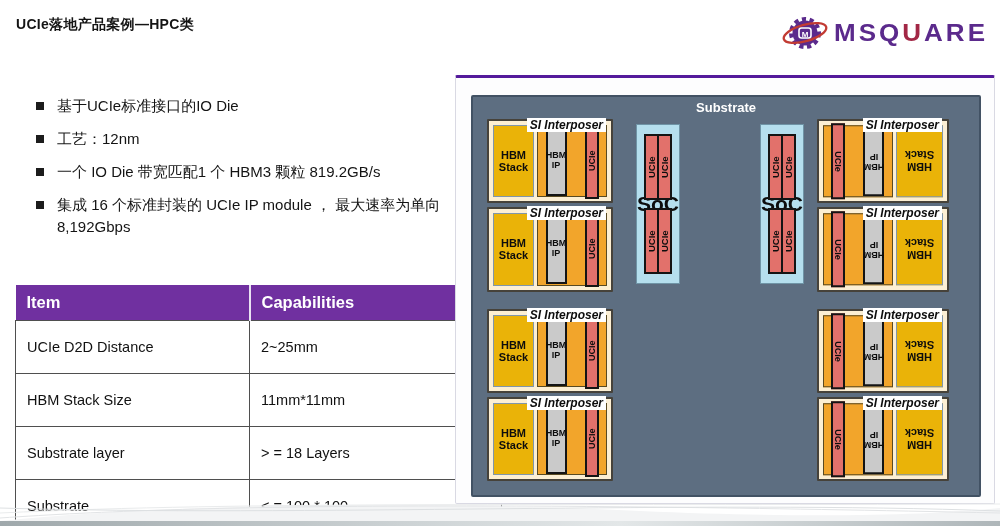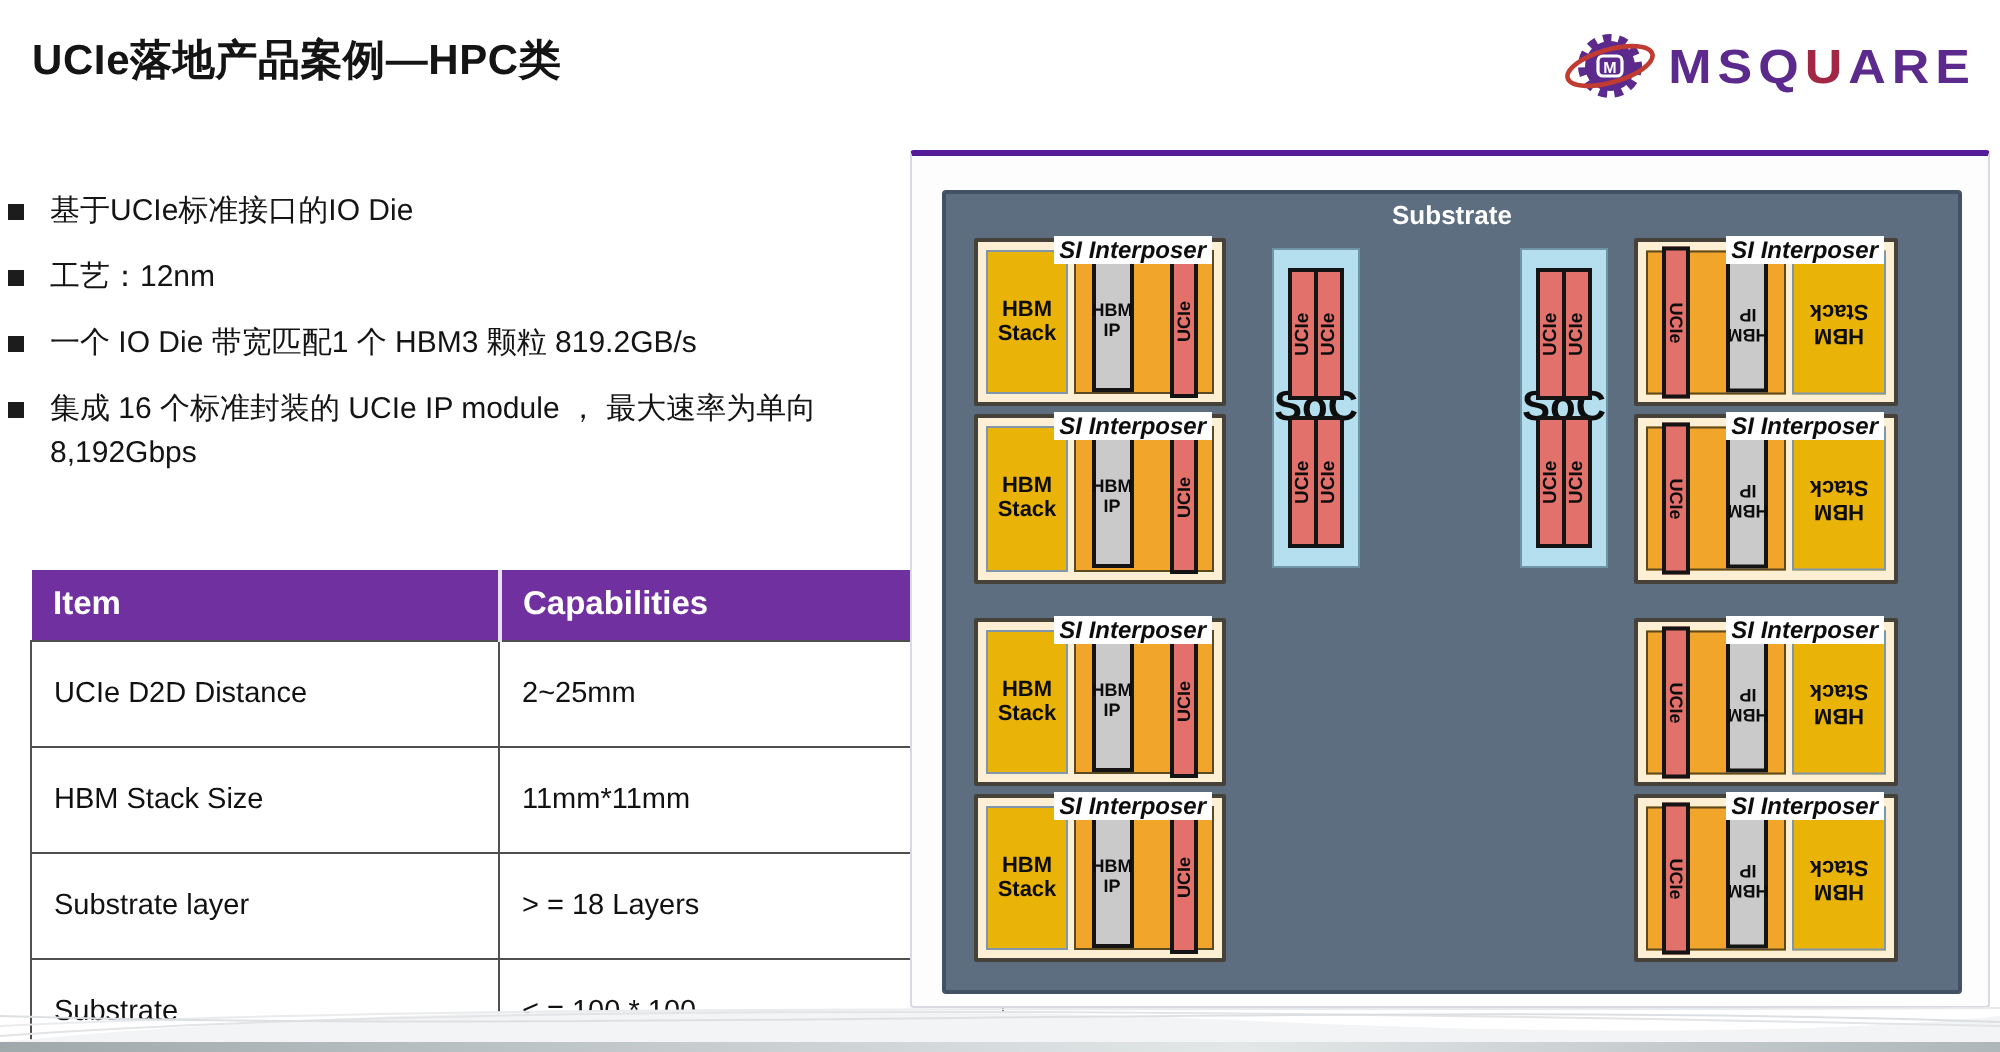--- a/index.html
+++ b/index.html
@@ -3,27 +3,27 @@
 <meta charset="utf-8">
 <style>
   * { margin:0; padding:0; box-sizing:border-box; }
   html,body { width:1000px; height:526px; }
   body {
     position:relative; overflow:hidden; background:#ffffff;
     font-family:"Liberation Sans","DejaVu Sans",sans-serif; color:#111;
   }
 
   
-  .title { position:absolute; left:16px; top:16px; font-size:21px; font-weight:bold; color:#141414; letter-spacing:.3px; }
+  .title { position:absolute; left:16px; top:16px; font-size:14px; font-weight:bold; color:#141414; letter-spacing:.3px; }
   .logo { position:absolute; right:12px; top:12px; display:flex; align-items:center; gap:6px; }
   .logo-text { font-size:26px; font-weight:bold; letter-spacing:3px; color:#5b2a8c; transform:scaleY(.92); }
   .logo-text .red { color:#a22745; }
 
   
-  .bullets { position:absolute; left:2px; top:95px; width:434px; }
+  .bullets { position:absolute; left:34px; top:95px; width:434px; }
   .bullet { display:flex; margin-bottom:11px; font-size:15px; line-height:22px; color:#141414; }
   .bullet .sq { flex:none; width:8px; height:8px; background:#1c1c1c; margin:7px 13px 0 2px; }
 
   
   .spec-table { position:absolute; left:15px; top:285px; width:487px; border-collapse:collapse; }
   .spec-table th {
     background:#7030a0; color:#fff; font-size:16.5px; font-weight:bold; text-align:left;
     padding:7px 11px; height:35px;
   }
   .spec-table th:first-child { width:234px; border-right:2px solid #e9e2f2; }

